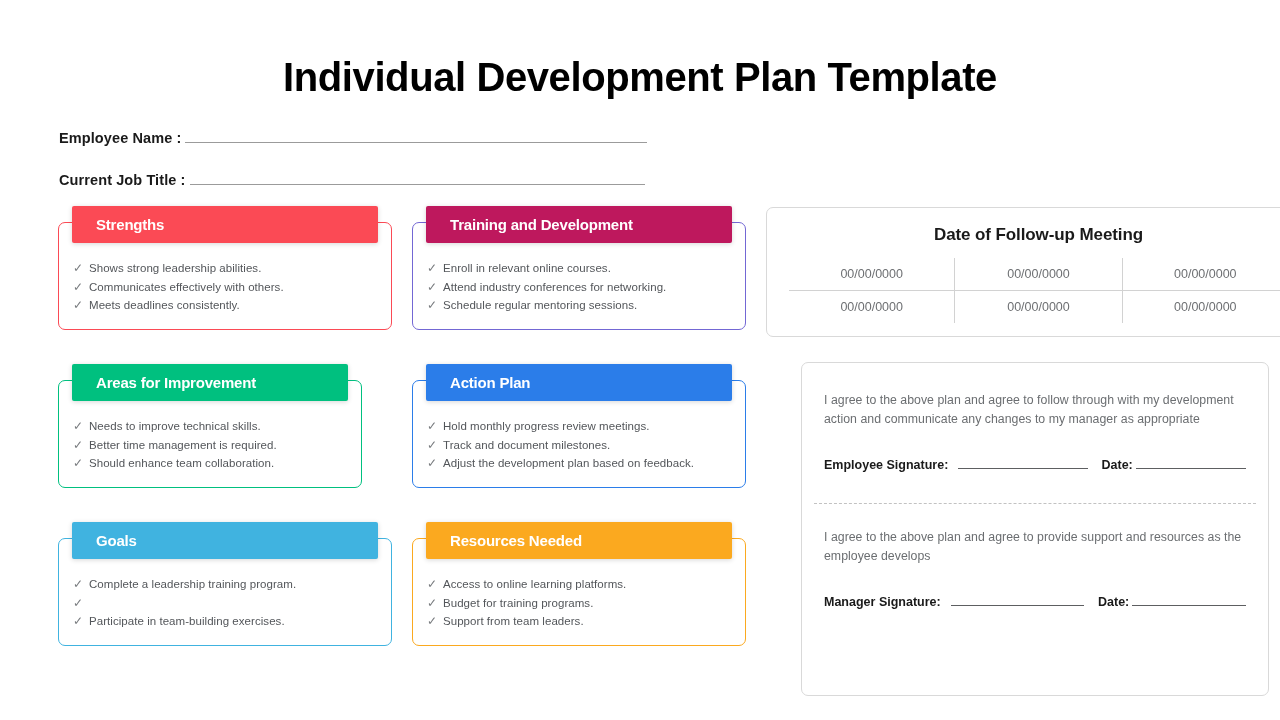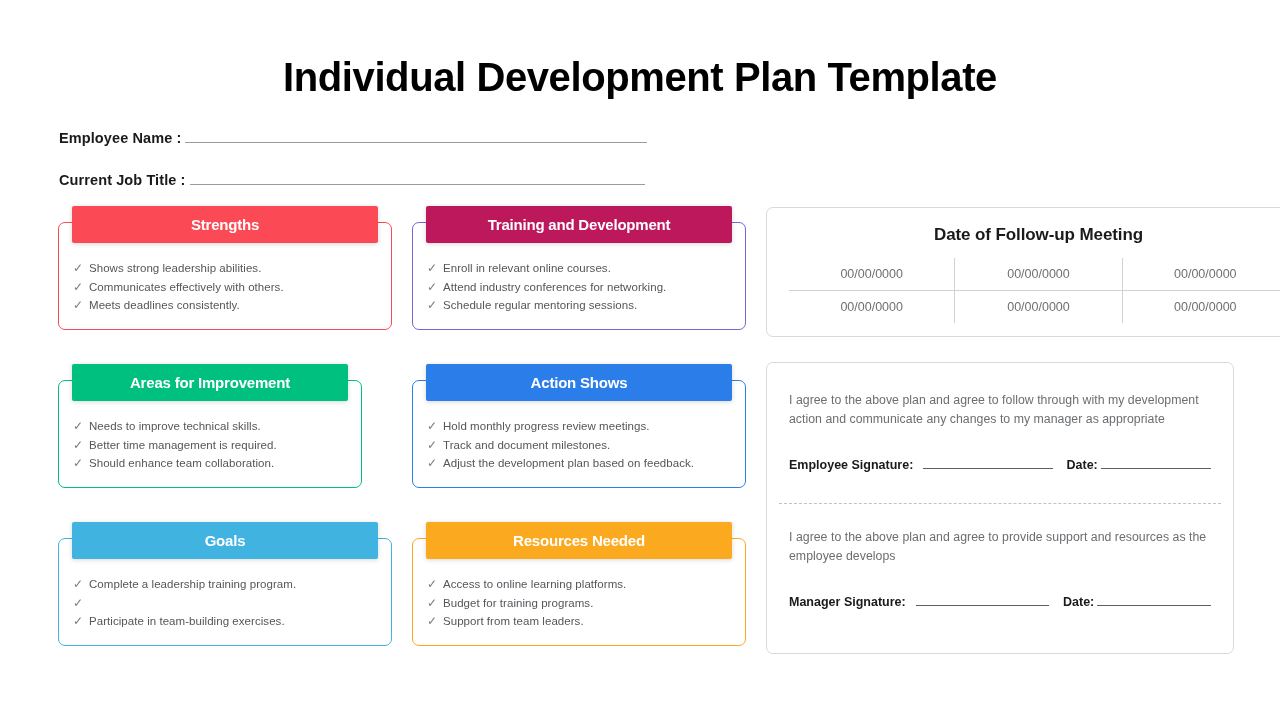--- a/index.html
+++ b/index.html
@@ -63,27 +63,28 @@
     border-radius: 7px;
     border: 1.2px solid #cccccc;
   }
   .card-header {
     position: absolute;
     top: -17px;
     left: 13px;
     right: 13px;
     height: 37px;
     line-height: 37px;
-    text-align: center;
+    text-align: left;
     color: #ffffff;
     font-size: 15px;
     font-weight: bold;
     letter-spacing: -0.2px;
     border-radius: 2px;
     box-shadow: 0 1px 5px rgba(0,0,0,0.16);
+    padding-left: 24px;
   }
   .card-list {
     margin: 0;
     padding: 0;
     list-style: none;
     position: absolute;
     left: 14px;
     right: 10px;
     top: 36px;
   }
@@ -113,21 +114,21 @@
 
   
   .panel {
     position: absolute;
     box-sizing: border-box;
     background: #ffffff;
     border: 1px solid #d9d9d9;
     border-radius: 7px;
   }
   #panel-followup { left: 766px; top: 207px; width: 545px; height: 130px; }
-  #panel-signature { left: 766px; top: 362px; width: 468px; height: 292px; }
+  #panel-signature { left: 801px; top: 362px; width: 468px; height: 334px; }
 
   .panel-title {
     text-align: center;
     font-size: 17px;
     font-weight: bold;
     color: #1a1a1a;
     margin-top: 17px;
     letter-spacing: -0.1px;
   }
 
@@ -265,21 +266,21 @@
         <span>Better time management is required.</span>
       </li>
     <li>
         <span class="check">✓</span>
         <span>Should enhance team collaboration.</span>
       </li>
   </ul>
 </div>
 
 <div class="card" id="card-action" style="border-color: rgb(43, 125, 233);">
-  <div class="card-header" style="background-color: rgb(43, 125, 233);">Action Shows</div>
+  <div class="card-header" style="background-color: rgb(43, 125, 233);">Action Plan</div>
   <ul class="card-list">
     <li>
         <span class="check">✓</span>
         <span>Hold monthly progress review meetings.</span>
       </li>
     <li>
         <span class="check">✓</span>
         <span>Track and document milestones.</span>
       </li>
     <li>

